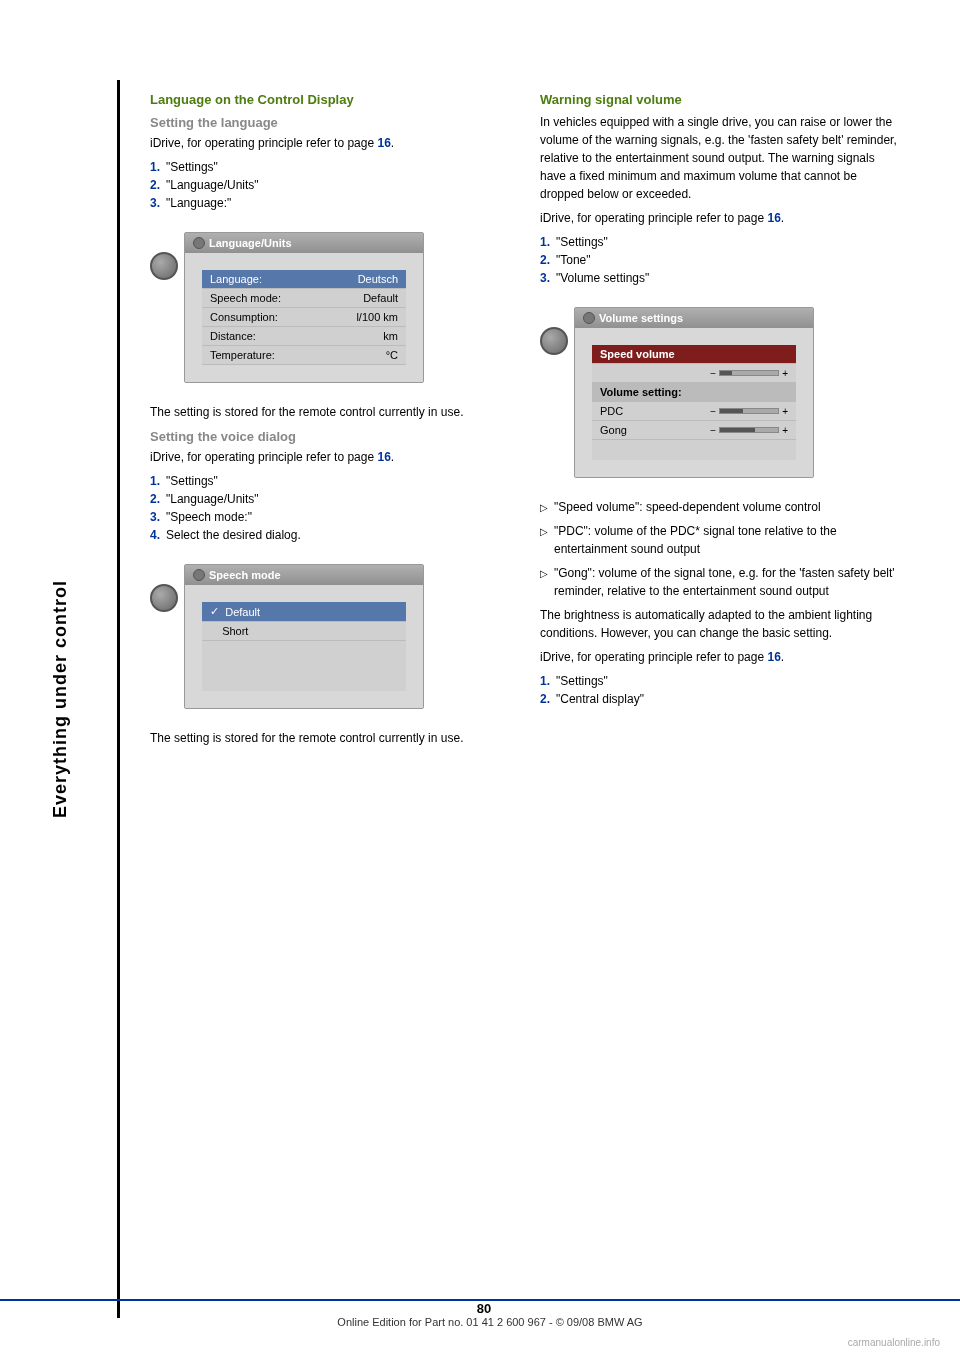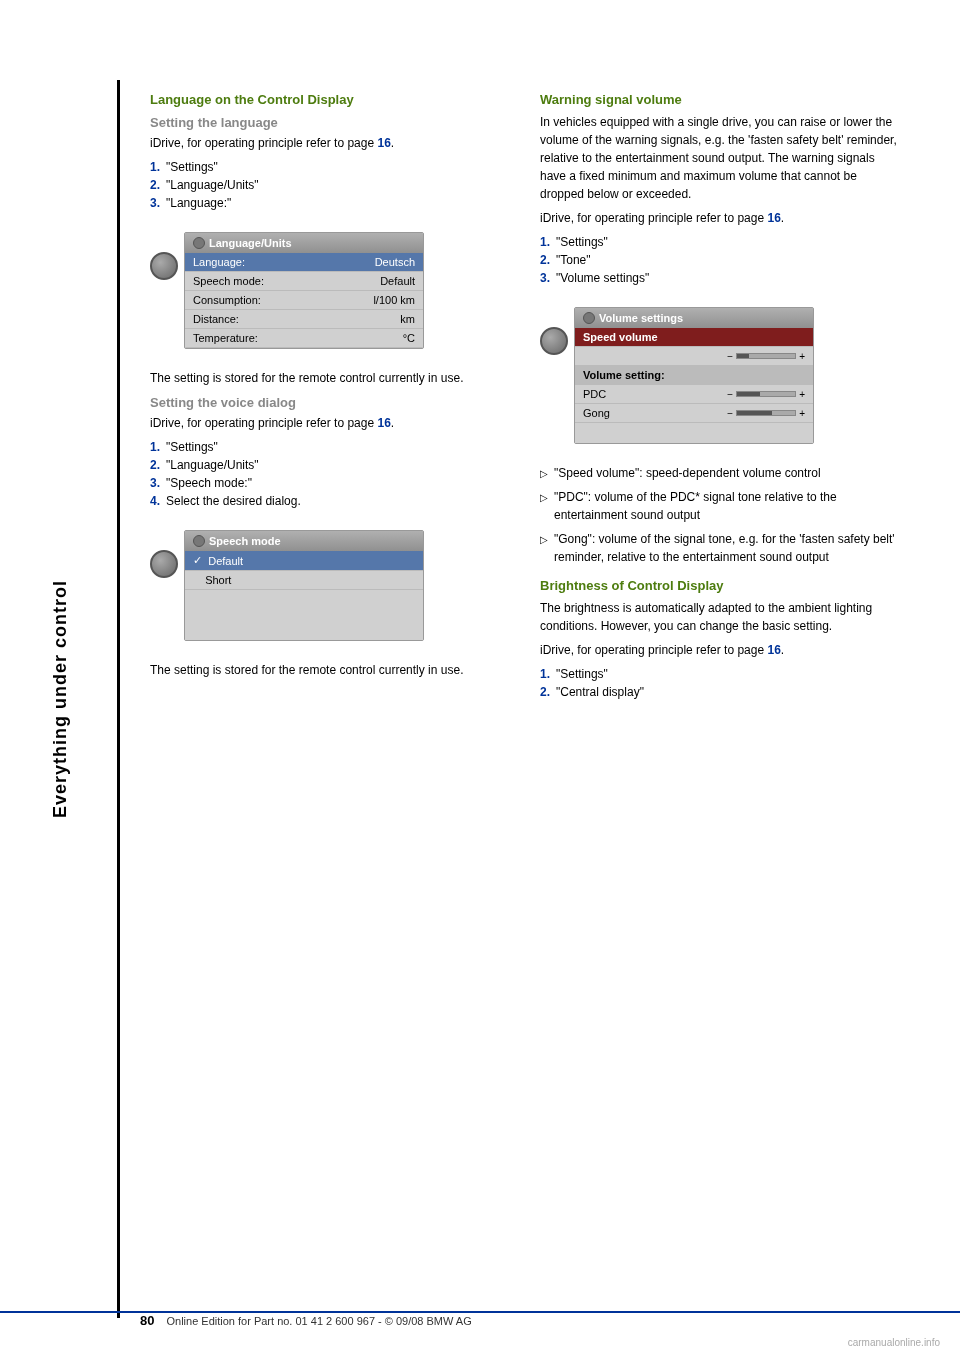--- a/index.html
+++ b/index.html
@@ -172,21 +172,21 @@
       width: 12px;
       height: 12px;
       background: #777;
       border-radius: 50%;
       border: 1px solid #555;
       flex-shrink: 0;
     }
 
     .screen-body {
       background: #d8d8d8;
-      padding: 0;
+      padding: 17px;
     }
 
     .screen-row {
       display: flex;
       align-items: center;
       padding: 3px 8px;
       font-size: 11px;
       border-bottom: 1px solid #bbb;
       background: #d0d0d0;
     }
@@ -288,20 +288,21 @@
     
     .page-footer {
       position: absolute;
       bottom: 30px;
       left: 0;
       right: 0;
       display: flex;
       align-items: center;
       padding: 0 120px 0 140px;
       border-top: 2px solid #003399;
+      flex-direction: column;
     }
 
     .page-number {
       font-size: 13px;
       font-weight: bold;
       margin-right: 12px;
     }
 
     .footer-text {
       font-size: 11px;
@@ -485,21 +486,20 @@
           </div>
         </div>
       </div>
 
       <ul class="arrow-list">
         <li>"Speed volume": speed-dependent volume control</li>
         <li>"PDC": volume of the PDC* signal tone relative to the entertainment sound output</li>
         <li>"Gong": volume of the signal tone, e.g. for the 'fasten safety belt' reminder, relative to the entertainment sound output</li>
       </ul>
 
-      <div class="subsection-title">Brightness of Control Display</div>
       <p>The brightness is automatically adapted to the ambient lighting conditions. However, you can change the basic setting.</p>
 
       <p>
         <span>iDrive, for operating principle refer to page </span><span class="page-link">16</span><span>.</span>
       </p>
 
       <ol class="numbered-list">
         <li><span class="num">1.</span> "Settings"</li>
         <li><span class="num">2.</span> "Central display"</li>
       </ol>

